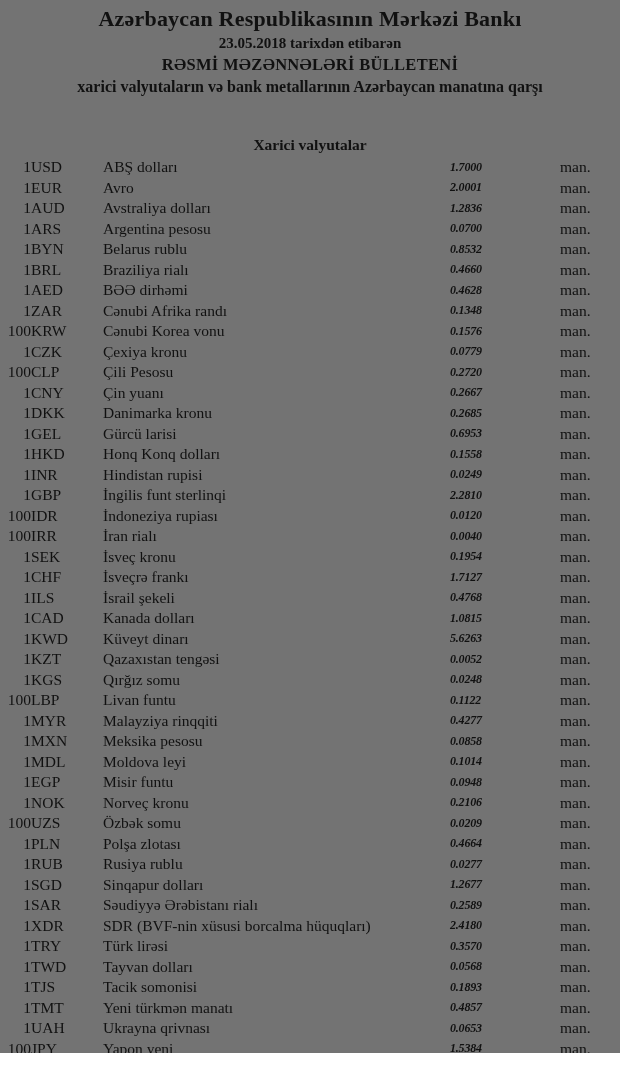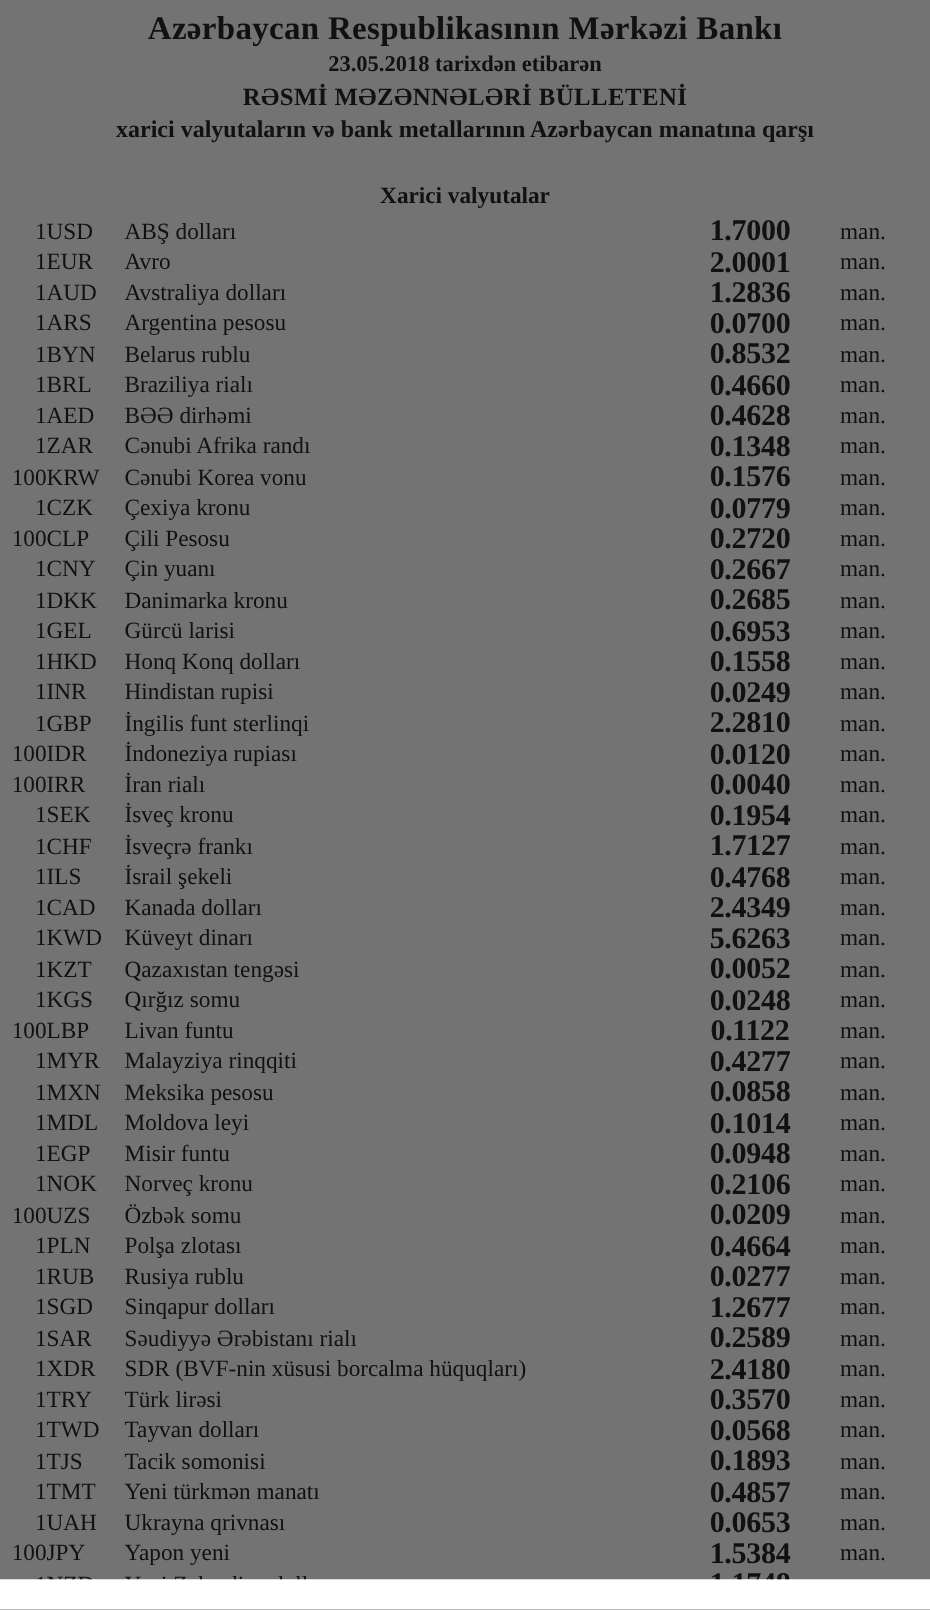--- a/index.html
+++ b/index.html
@@ -34,21 +34,21 @@
   .hdr-subtitle {
     font-size: 16px;
     line-height: 22px;
   }
   .hdr-bulletin {
     font-size: 16.5px;
     line-height: 22px;
     letter-spacing: 0.3px;
   }
   .section-title {
-    margin-top: 24px;
+    margin-top: 38px;
     text-align: center;
     font-weight: bold;
     font-size: 15.5px;
     line-height: 18px;
     color: #111111;
   }
   .table {
     margin-top: 3px;
   }
   .row {
@@ -61,25 +61,27 @@
   }
   .cell-qty {
     text-align: right;
   }
   .cell-code {
     text-align: left;
   }
   .cell-name {
     padding-left: 0px;
     white-space: nowrap;
+    margin-left: 20px;
   }
   .cell-rate {
-    text-align: center;
+    text-align: left;
     font-weight: bold;
-    font-size: 20px;
+    font-style: italic;
+    font-size: 12px;
     letter-spacing: -0.2px;
   }
   .cell-unit {
     padding-left: 10px;
     white-space: nowrap;
   }
 </style>
 </head>
 <body>
 
@@ -243,21 +245,21 @@
         <span class="cell-qty">1</span>
         <span class="cell-code">ILS</span>
         <span class="cell-name">İsrail şekeli</span>
         <span class="cell-rate">0.4768</span>
         <span class="cell-unit">man.</span>
       </div>
       <div class="row">
         <span class="cell-qty">1</span>
         <span class="cell-code">CAD</span>
         <span class="cell-name">Kanada dolları</span>
-        <span class="cell-rate">2.4349</span>
+        <span class="cell-rate">1.0815</span>
         <span class="cell-unit">man.</span>
       </div>
       <div class="row">
         <span class="cell-qty">1</span>
         <span class="cell-code">KWD</span>
         <span class="cell-name">Küveyt dinarı</span>
         <span class="cell-rate">5.6263</span>
         <span class="cell-unit">man.</span>
       </div>
       <div class="row">

